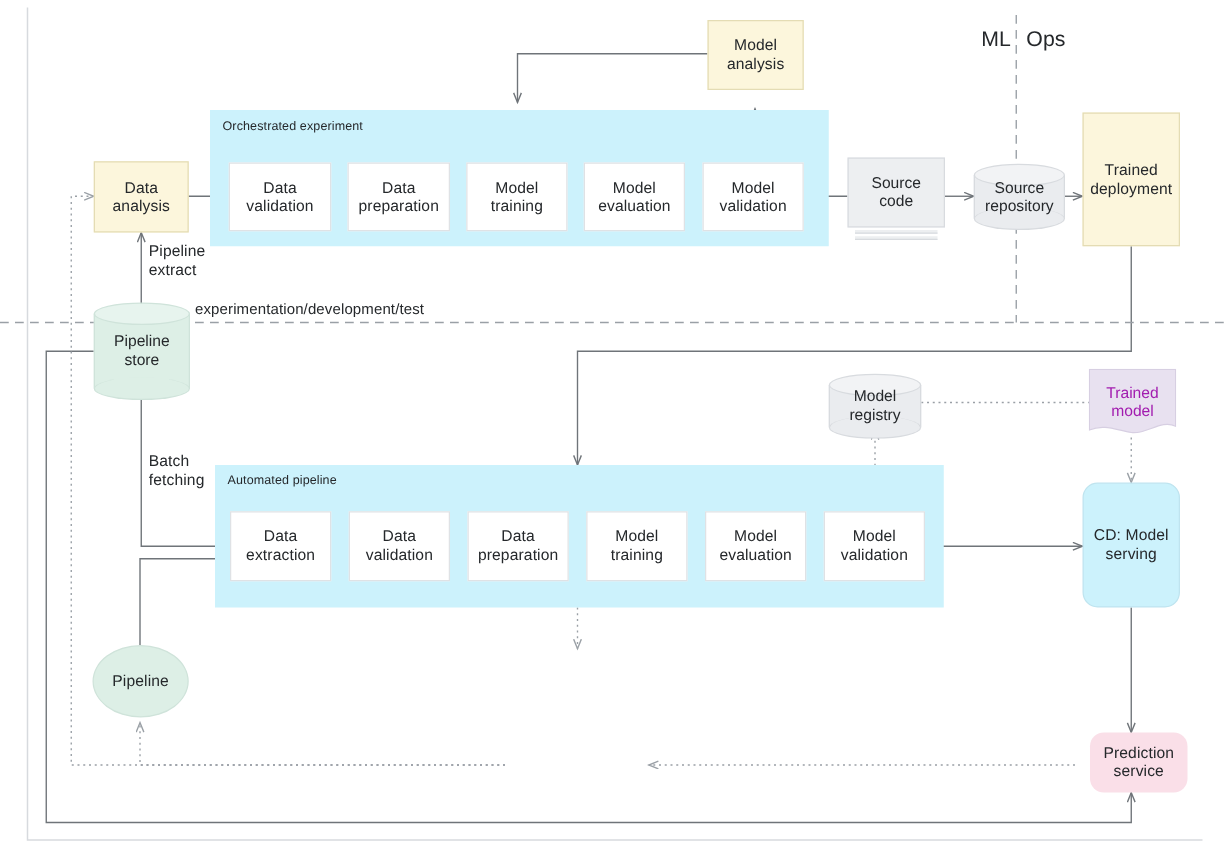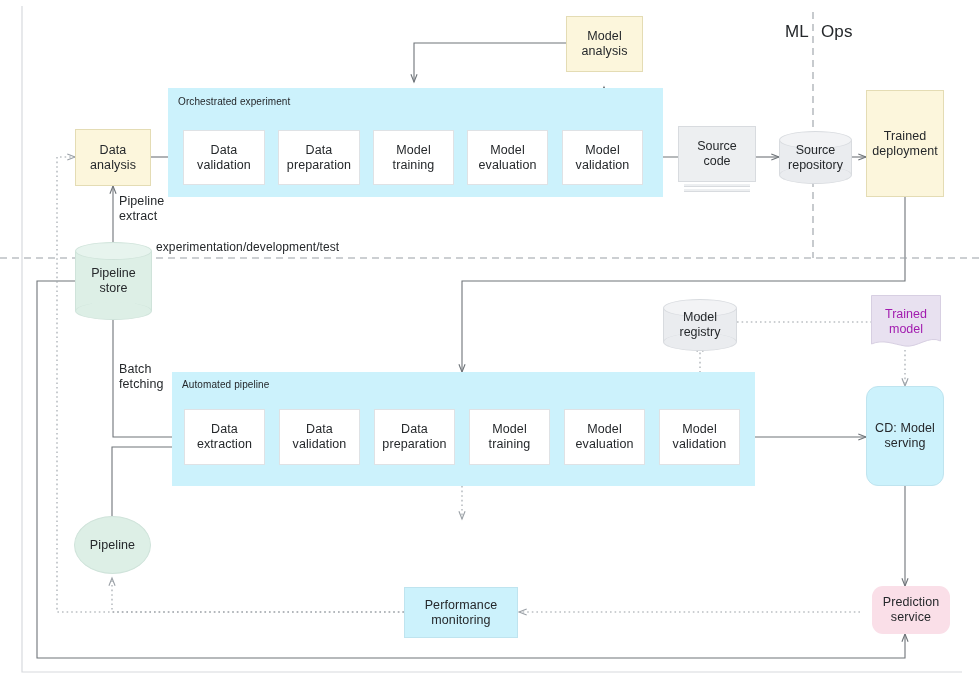--- a/index.html
+++ b/index.html
@@ -290,19 +290,17 @@
       <path d="M0.5,0.5 H69.5 V46 C58,40 46,53 34,51 C22,49 12,44 0.5,49 Z" fill="#e8e1f0" stroke="#d7cfe2" stroke-width="1"></path>
     </svg>
     <div class="lbl">Trained
 model</div>
   </div>
 
   <div class="node blue" style="left:866px;top:386px;width:78px;height:100px;border-radius:12px;">CD: Model
 serving</div>
 
 
-  <div class="node blue" style="left:404px;top:587px;width:114px;height:51px;">Performance
-monitoring</div>
 
   <div class="node pink rounded" style="left:872px;top:586px;width:78px;height:48px;">Prediction
 service</div>
 
 </div>
 
 </body></html>

